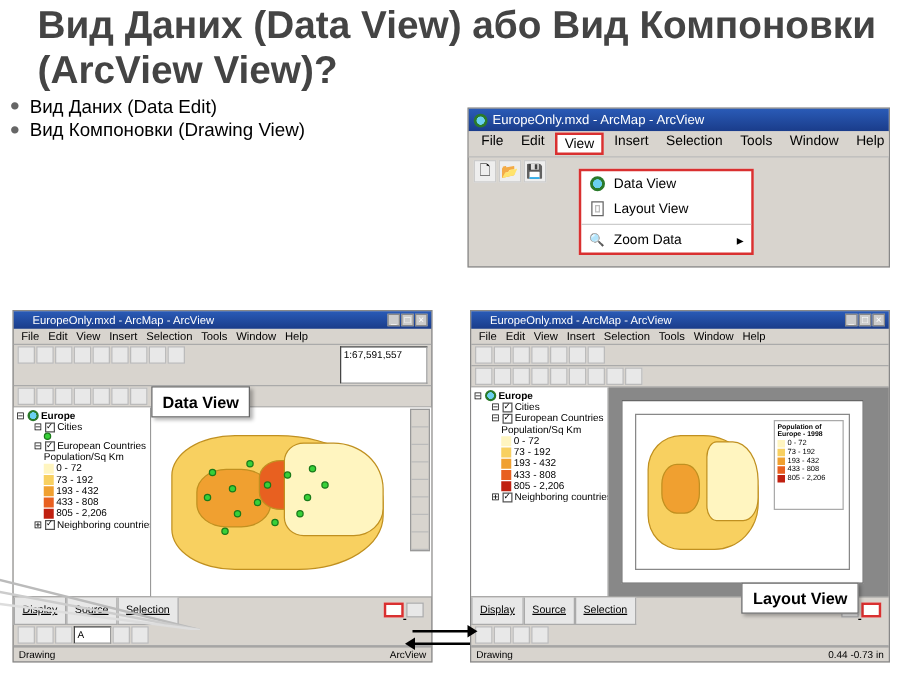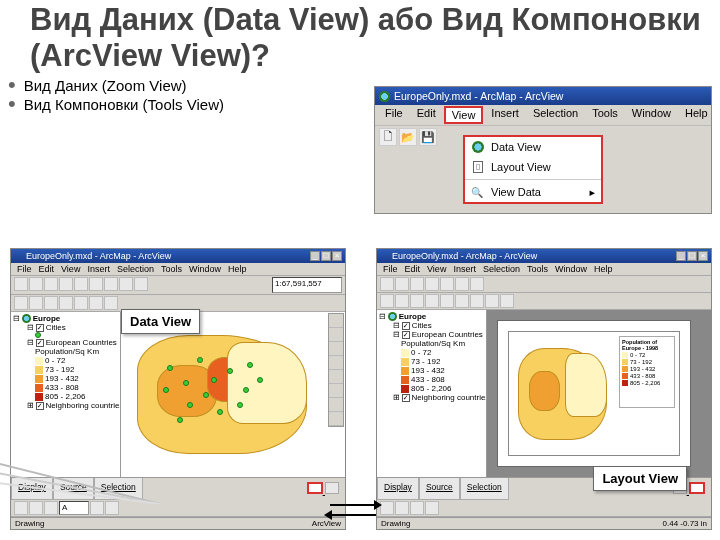--- a/index.html
+++ b/index.html
@@ -113,21 +113,21 @@
     padding: 0 3px;
     gap: 3px;
     font-size: 9px;
   }
   .shot-title .wbtns { margin-left: auto; display: flex; gap: 1px; }
   .shot-title .wbtns span { width: 10px; height: 10px; background: #ccc; border: 1px solid #888; font-size: 8px; text-align: center; line-height: 8px; }
   .shot-menubar { display: flex; gap: 1px; padding: 1px 3px; border-bottom: 1px solid #aaa; font-size: 9px; }
   .shot-menubar span { padding: 0 3px; }
   .shot-toolbar, .shot-toolbar2 { display: flex; gap: 1px; padding: 1px 3px; border-bottom: 1px solid #aaa; }
   .shot-toolbar .sbtn, .shot-toolbar2 .sbtn { width: 14px; height: 14px; background: #e8e8e8; border: 1px solid #bbb; }
-  .shot-toolbar .scale { width: 70px; height: 16px; background: #fff; border: 1px inset #999; font-size: 8px; padding-left: 2px; line-height: 12px; }
+  .shot-toolbar .scale { width: 70px; height: 30px; background: #fff; border: 1px inset #999; font-size: 8px; padding-left: 2px; line-height: 12px; }
   .shot-body { flex: 1; display: flex; min-height: 0; }
   .toc {
     width: 110px;
     background: #fff;
     border-right: 1px solid #999;
     padding: 2px;
     font-size: 8px;
     overflow: hidden;
   }
   .toc-row { display: flex; align-items: center; gap: 2px; white-space: nowrap; }
@@ -253,25 +253,25 @@
   }
 </style>
 </head>
 <body>
 
 <div class="title">Вид Даних (Data View) або Вид Компоновки (ArcView View)?</div>
 
 <div class="bullets">
   <div class="bl1">
       <span class="dot">•</span>
-      <span>Вид Даних (Zoom View)</span>
+      <span>Вид Даних (Data Edit)</span>
     </div>
   <div class="bl1">
       <span class="dot">•</span>
-      <span>Вид Компоновки (Tools View)</span>
+      <span>Вид Компоновки (Drawing View)</span>
     </div>
 </div>
 
 <div class="dropdown-shot">
   <div class="dd-title">
     <span class="globe"></span>
     <span>EuropeOnly.mxd - ArcMap - ArcView</span>
   </div>
   <div class="dd-menubar">
     <span>File</span>
@@ -297,21 +297,21 @@
       </div>
     <div>
         <span class="ico">
           <span class="page-ico"></span>
         </span>
         <span>Layout View</span>
       </div>
     <div class="sep"></div>
     <div>
         <span class="ico lens-ico"></span>
-        <span>View Data</span>
+        <span>Zoom Data</span>
         <span style="margin-left:auto">▸</span>
       </div>
   </div>
 </div>
 
 <div class="shots-row">
 
   <div class="shot">
     <div class="shot-title">
       <span class="globe" style="width:9px;height:9px"></span>

